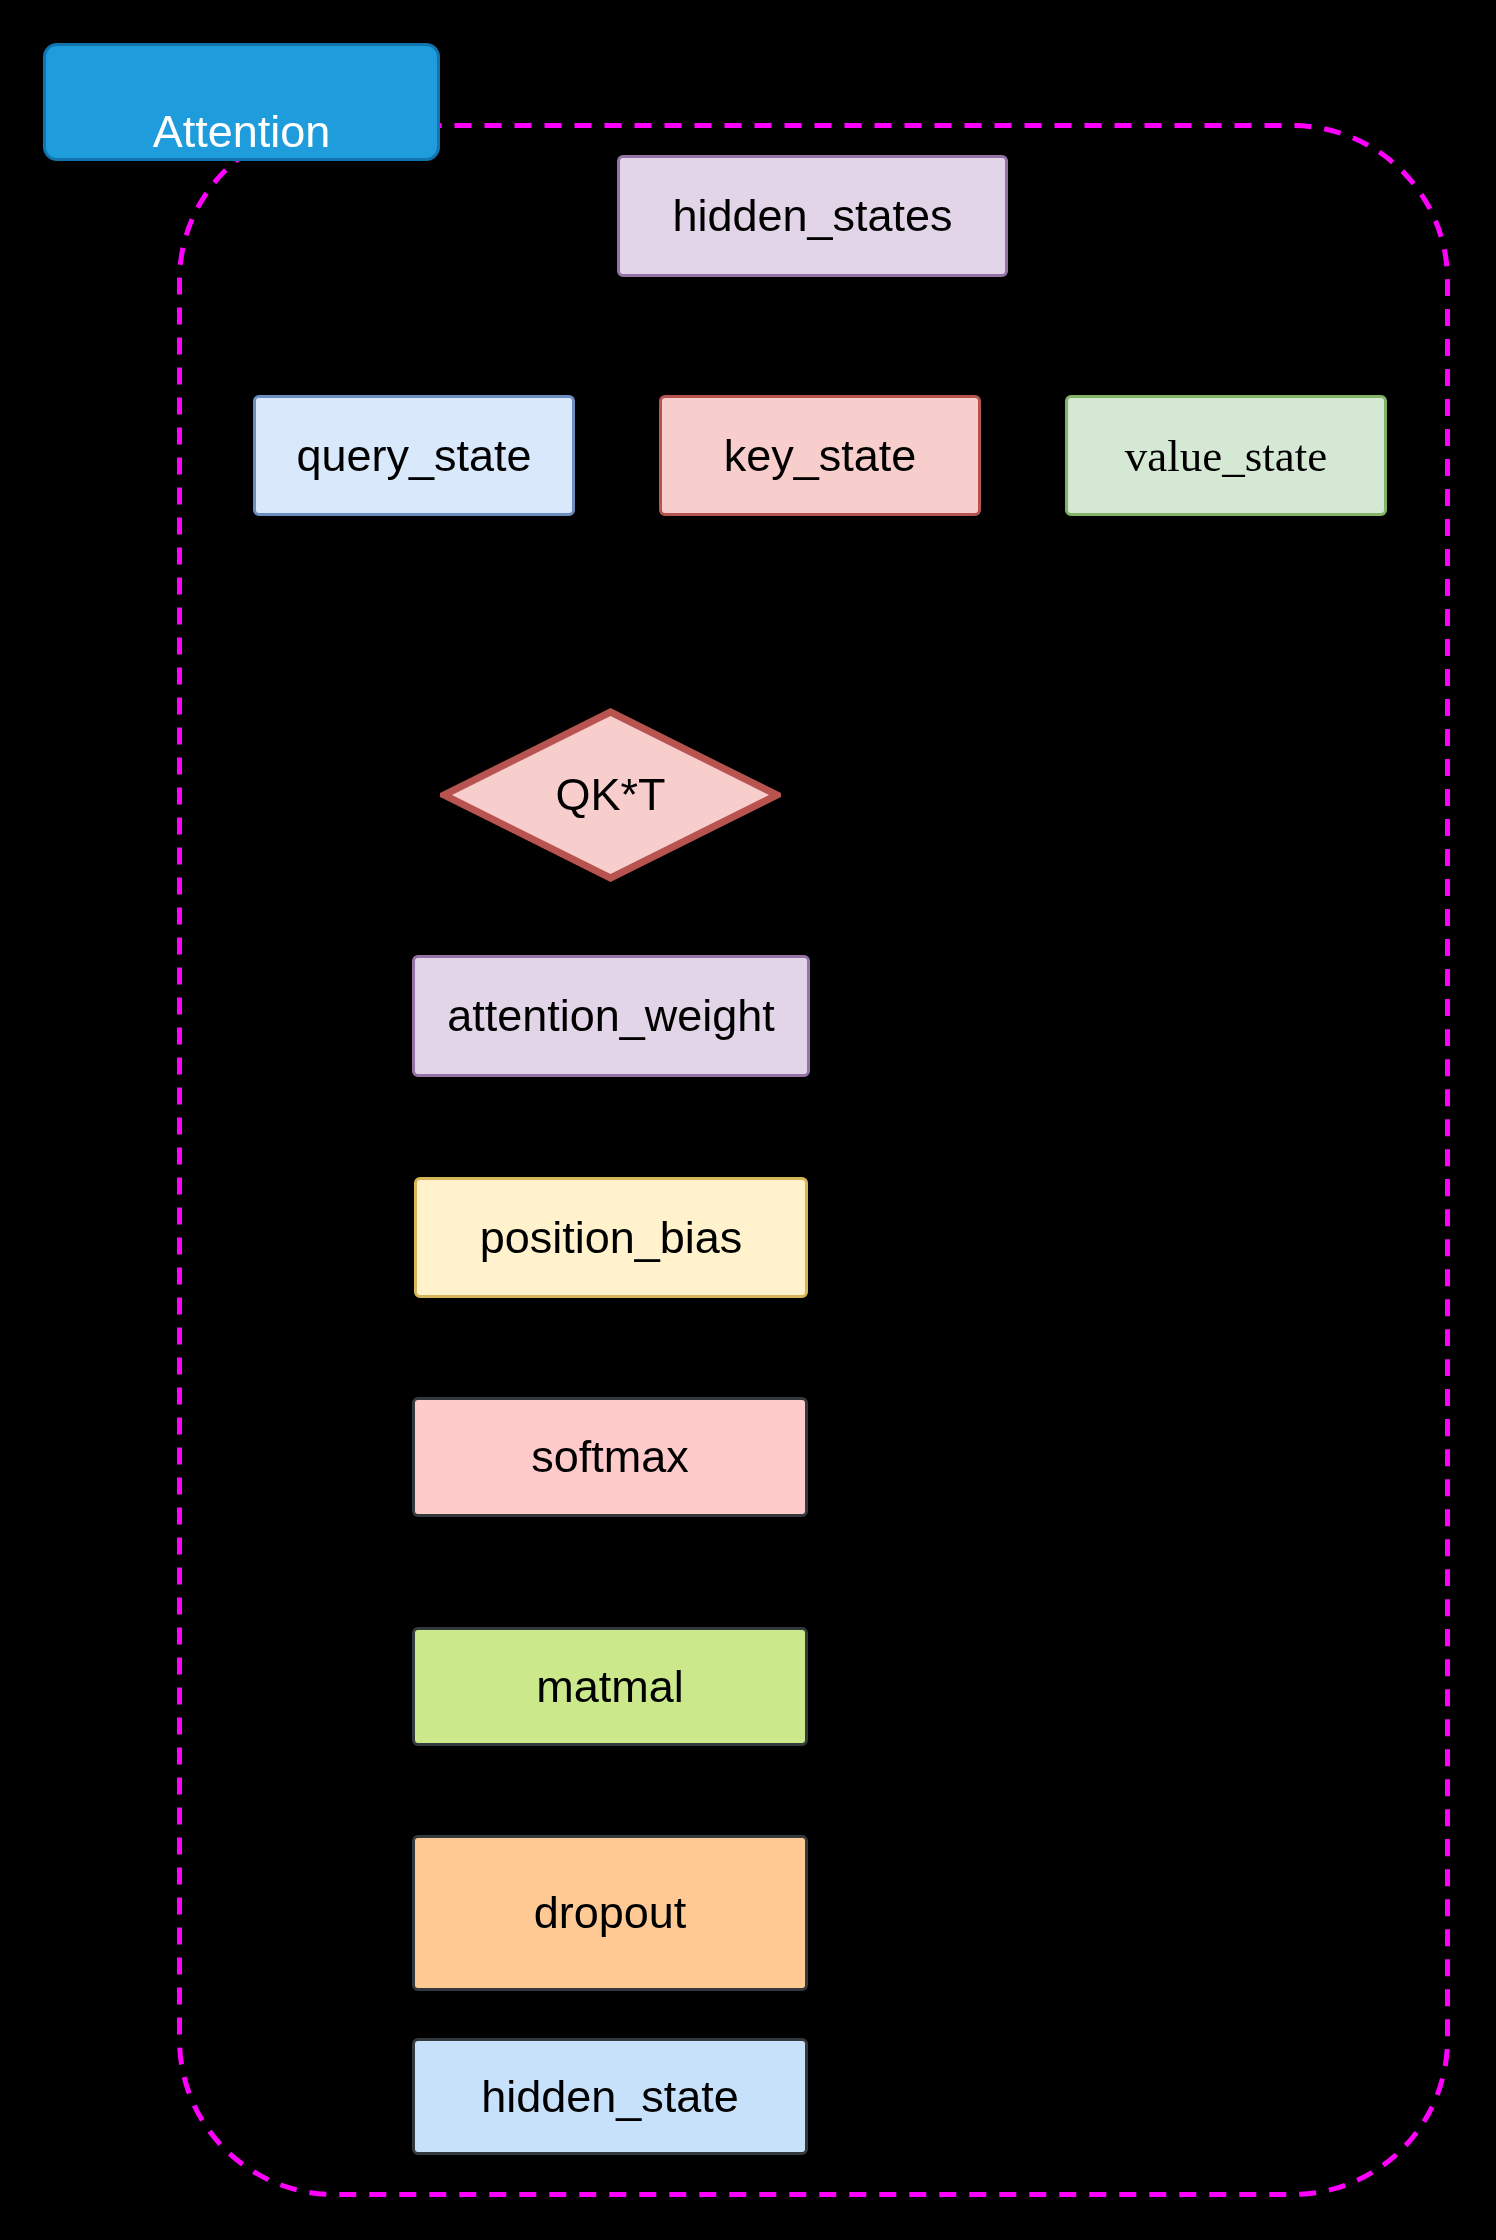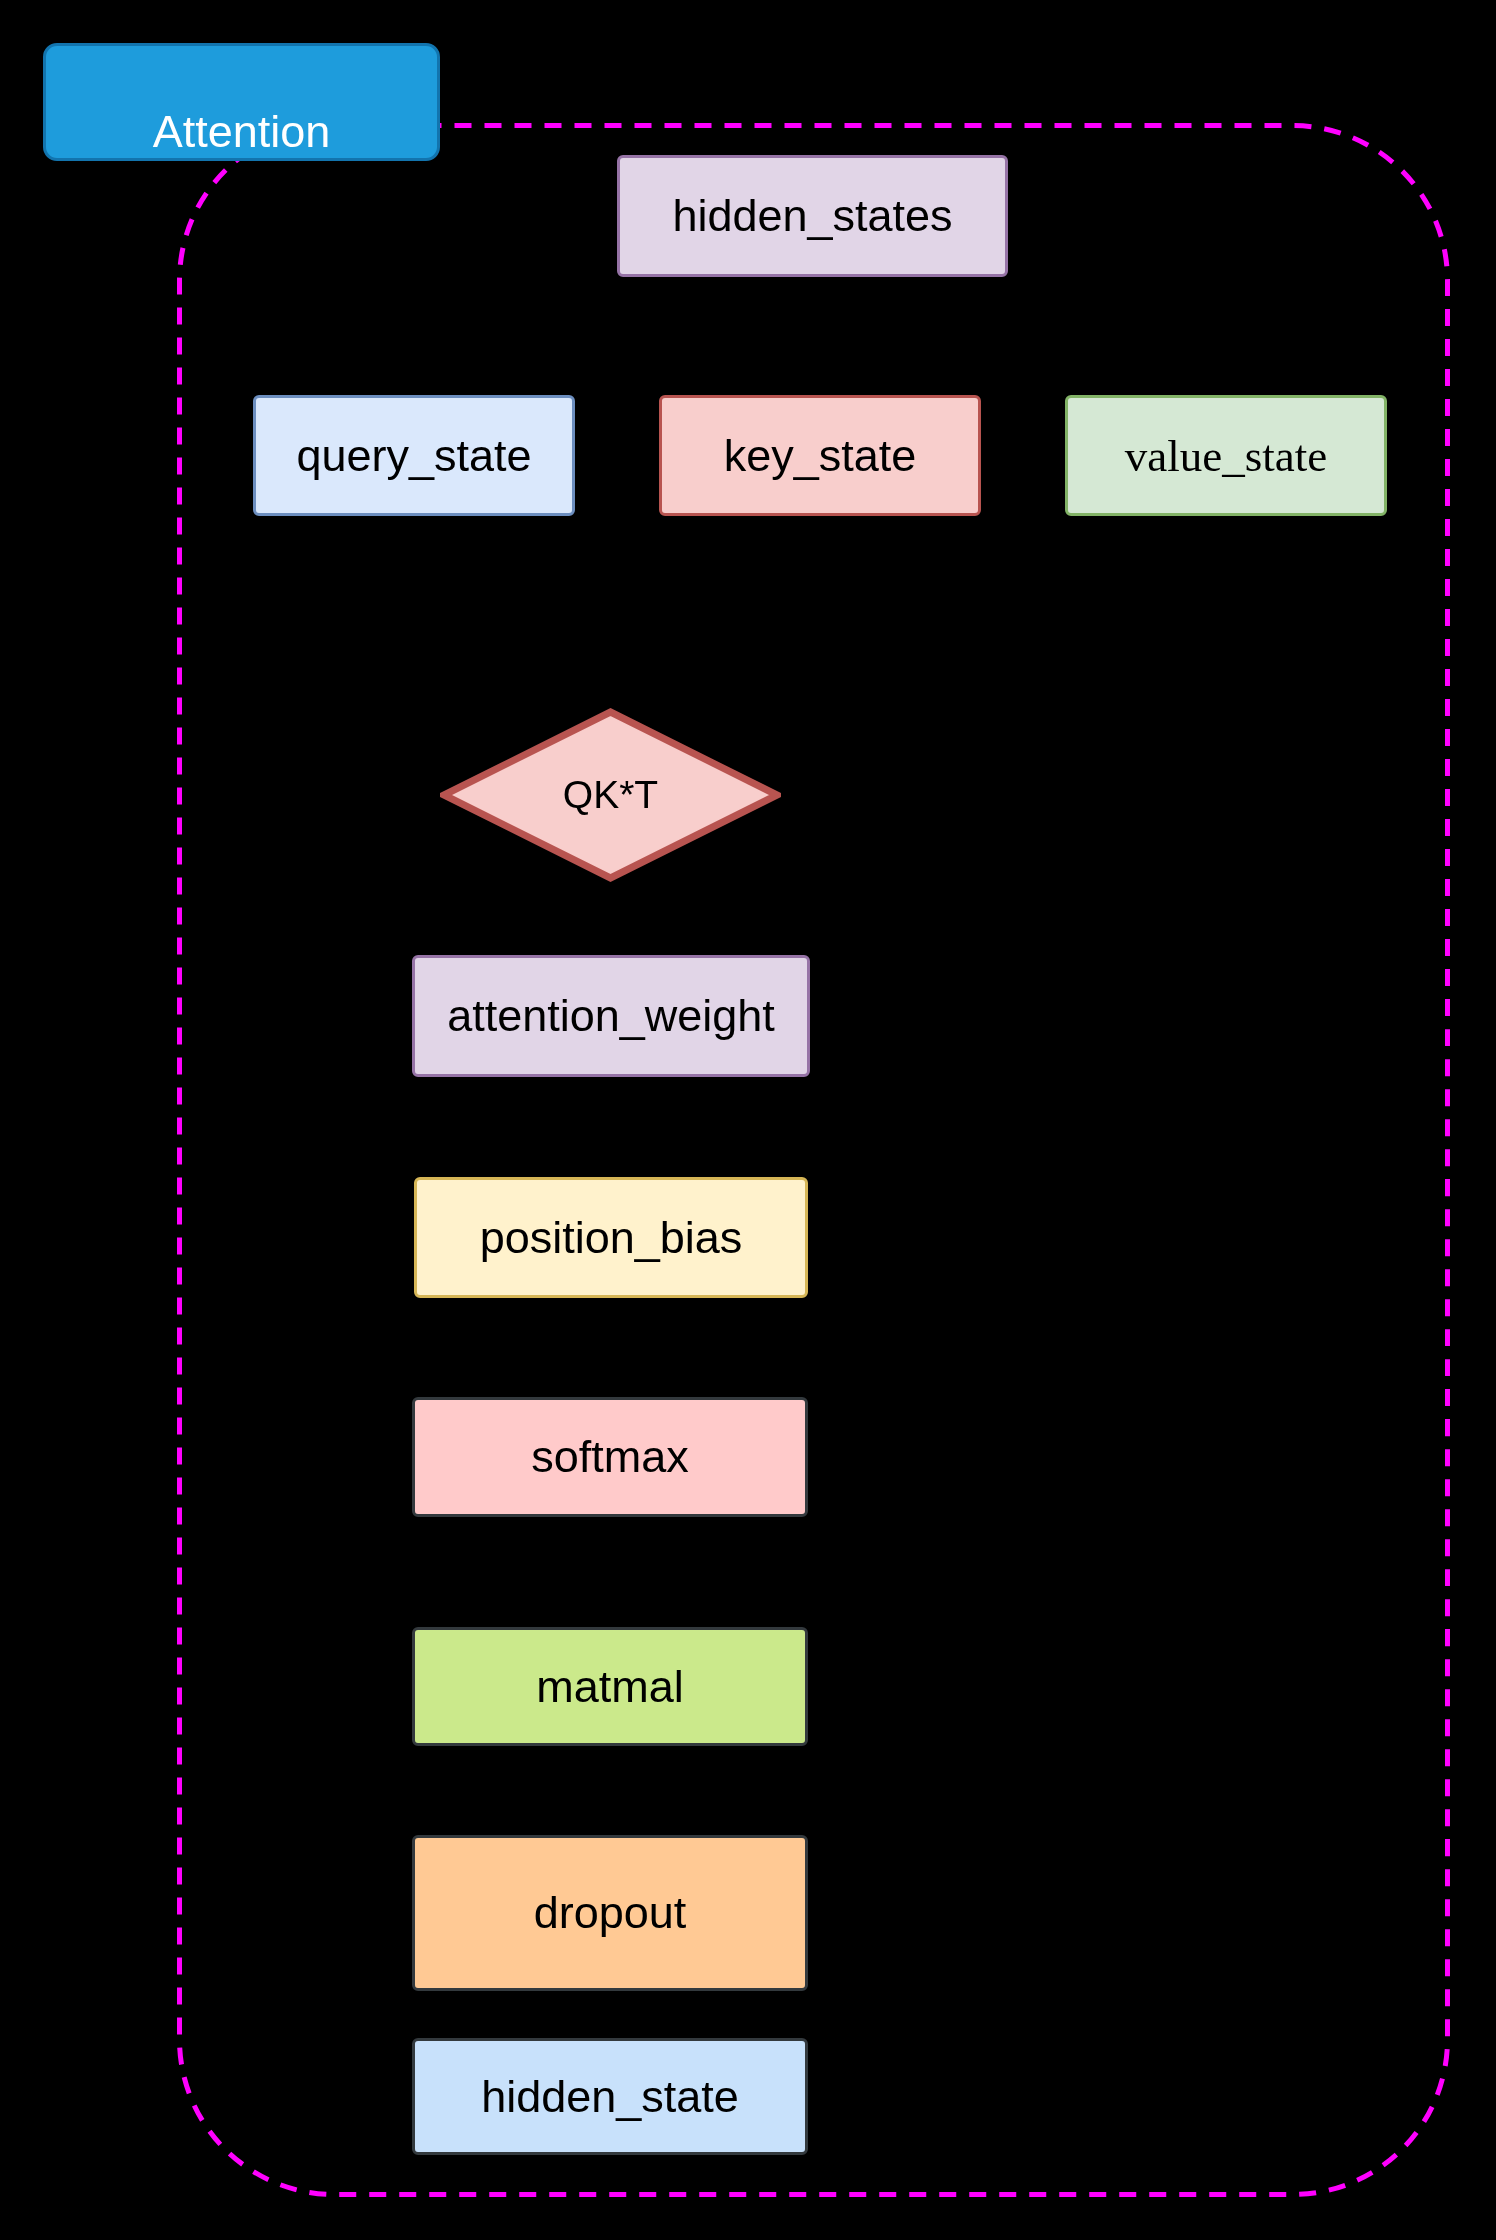--- a/index.html
+++ b/index.html
@@ -34,21 +34,21 @@
   #position-bias{left:414px;top:1177px;width:394px;height:121px;}
   #softmax{left:412px;top:1397px;width:396px;height:120px;}
   #matmal{left:412px;top:1627px;width:396px;height:119px;}
   #dropout{left:412px;top:1835px;width:396px;height:156px;}
   #hidden-state{left:412px;top:2038px;width:396px;height:117px;}
   .diamond-wrap{position:absolute;left:440px;top:708px;width:341px;height:174px;}
   .diamond-wrap svg{display:block;}
   .diamond-label{
     position:absolute;left:0;top:0;width:341px;height:174px;
     display:flex;align-items:center;justify-content:center;
-    font-size:39px;color:#000;
+    font-size:45px;color:#000;
   }
   .node-label{pointer-events:none;}
 </style>
 </head>
 <body>
 
 <div class="canvas">
 
   <svg class="boundary-svg" width="1496" height="2240" viewBox="0 0 1496 2240">
     <rect x="179.5" y="125.5" width="1268" height="2069" rx="155" ry="155" fill="none" stroke-width="5" stroke-dasharray="17 13" style="stroke: rgb(255, 0, 255);"></rect>

